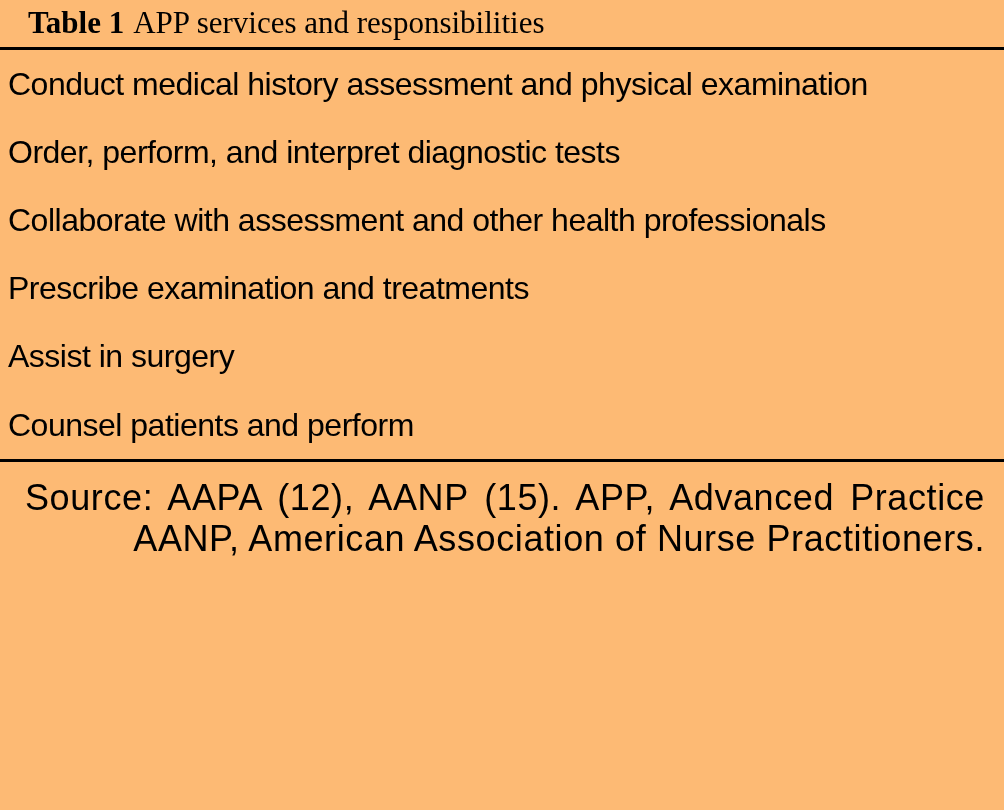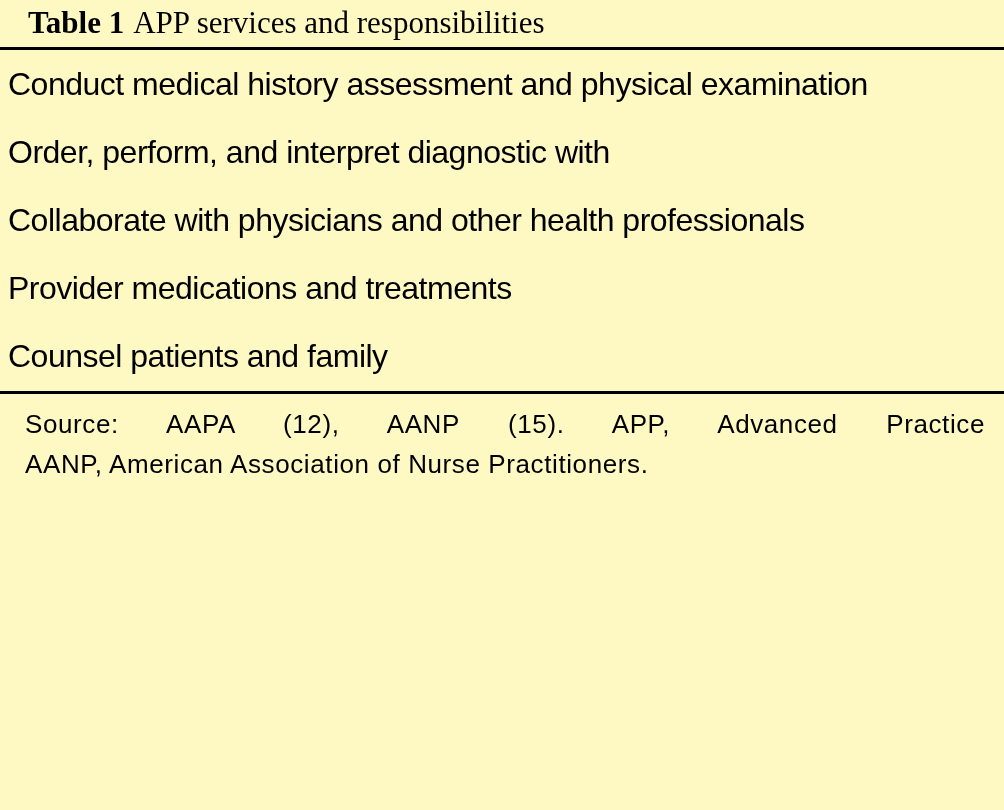--- a/index.html
+++ b/index.html
@@ -1,20 +1,20 @@
 <!DOCTYPE html>
 <html><head>
 <meta charset="utf-8">
 <style>
   html, body { margin: 0; padding: 0; background: #ffffff; }
   .page {
     position: relative;
     width: 1004px;
     height: 810px;
-    background: #fef9c3;
+    background: #fdba74;
     color: #000000;
     overflow: hidden;
     box-sizing: border-box;
   }
   .caption {
     height: 47px;
     box-sizing: border-box;
     padding: 3px 10px 0 28px;
     font-family: "Liberation Serif", "DejaVu Serif", serif;
     font-size: 31px;
@@ -36,52 +36,53 @@
     box-sizing: border-box;
     padding-left: 8px;
     font-family: "Liberation Sans", "DejaVu Sans", sans-serif;
     font-size: 32px;
     letter-spacing: -0.5px;
     white-space: nowrap;
     color: #000000;
   }
   .footnote {
     box-sizing: border-box;
-    padding: 10px 19px 0 25px;
+    padding: 16px 19px 0 25px;
     font-family: "Liberation Sans", "DejaVu Sans", sans-serif;
-    font-size: 26px;
+    font-size: 36px;
     letter-spacing: 0.6px;
     color: #000000;
   }
   .fline {
     line-height: 40.5px;
-    text-align: left;
+    text-align: right;
   }
   .fline.just {
     text-align: justify;
     text-align-last: justify;
   }
 </style>
 </head>
 <body>
 
 <div class="page">
 
   <div class="caption">
     <span class="tnum">Table 1</span><span>APP services and responsibilities</span>
   </div>
 
   <div class="rule"></div>
 
   <div class="rows">
     <div class="row">Conduct medical history assessment and physical examination</div>
-    <div class="row">Order, perform, and interpret diagnostic with</div>
-    <div class="row">Collaborate with physicians and other health professionals</div>
-    <div class="row">Provider medications and treatments</div>
-    <div class="row">Counsel patients and family</div>
+    <div class="row">Order, perform, and interpret diagnostic tests</div>
+    <div class="row">Collaborate with assessment and other health professionals</div>
+    <div class="row">Prescribe examination and treatments</div>
+    <div class="row">Assist in surgery</div>
+    <div class="row">Counsel patients and perform</div>
   </div>
 
   <div class="rule"></div>
 
   <div class="footnote">
     <div class="fline just">Source: AAPA (12), AANP (15). APP, Advanced Practice</div>
     <div class="fline">AANP, American Association of Nurse Practitioners.</div>
   </div>
 
 </div>

